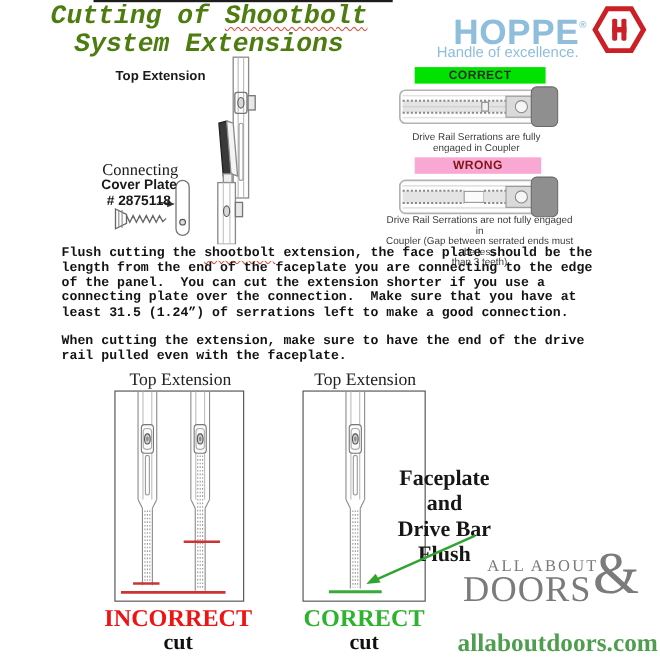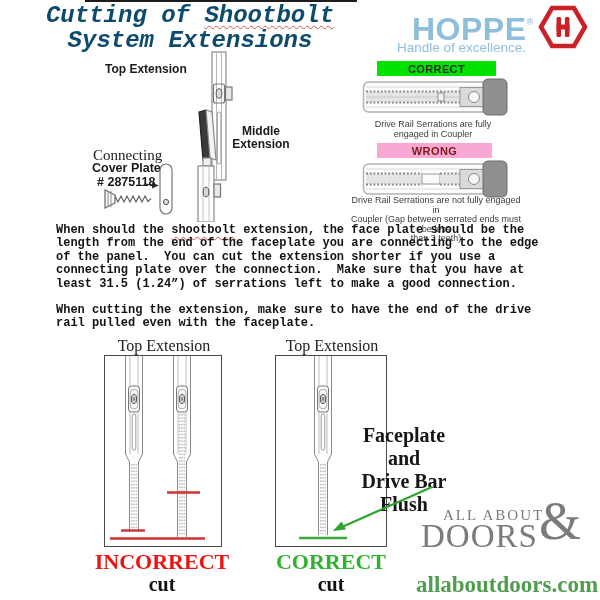--- a/index.html
+++ b/index.html
@@ -3,21 +3,21 @@
 <meta charset="utf-8">
 <style>
   html,body{margin:0;padding:0;background:#fff;}
   #page{position:relative;width:600px;height:600px;background:#ffffff;overflow:hidden;
         font-family:"Liberation Sans",sans-serif;color:#111;}
   .abs{position:absolute;}
 
   .top-rule{background:#1c1c1c;}
 
   .title{font-family:"Liberation Mono","DejaVu Sans Mono",monospace;font-weight:bold;font-style:italic;
-         font-size:24px;line-height:25px;color:#0c4a6e;text-align:center;}
+         font-size:24px;line-height:25px;color:#4d7c0f;text-align:center;}
   .squiggle{text-decoration-line:underline;text-decoration-style:wavy;text-decoration-color:#cf5a4c;
             text-decoration-thickness:1px;text-underline-offset:3px;}
 
   .hoppe-brand{font-size:32px;font-weight:bold;letter-spacing:.5px;color:#8fbedd;line-height:34px;}
   .hoppe-brand sup{font-size:9px;vertical-align:15px;letter-spacing:0;}
   .hoppe-tagline{font-size:13.5px;color:#8fbedd;}
 
   .diagram-label{font-size:12px;font-weight:bold;color:#1a1a1a;line-height:13px;}
   .serif-label{font-family:"Liberation Serif",serif;font-size:15px;color:#1a1a1a;}
 
@@ -91,22 +91,20 @@
       <line x1="48" y1="141.5" x2="48" y2="156.5" stroke="#888" stroke-width="1"></line>
       <line x1="51" y1="140.8" x2="51" y2="157.2" stroke="#888" stroke-width="1"></line>
       <path d="M55,146 l3,6 l3,-6 l3,6 l3,-6 l3,6 l3,-6 l3,6 l3,-6 l3,6 l3,-6 l3,5.5 l3,-3" stroke="#666" stroke-width="1.2"></path>
 
       <line x1="84" y1="134" x2="94" y2="135" stroke="#333"></line>
       <polygon points="99,135.5 92,132.5 92,138.5" fill="#333" stroke="none"></polygon>
     </g>
   </svg>
 
   <div class="abs diagram-label" style="left:105px;top:63px;width:110px;">Top Extension</div>
-  <div class="abs diagram-label" style="left:226px;top:125px;width:70px;text-align:center;white-space:pre-line;">Middle
-Extension</div>
   <div class="abs serif-label" style="left:93px;top:147px;">Connecting</div>
   <div class="abs diagram-label" style="left:92px;top:162px;font-size:12.5px;">Cover Plate</div>
   <div class="abs diagram-label" style="left:97px;top:176px;font-size:12.5px;"># 2875118</div>
 
   <div class="abs status-bar" style="left:377px;top:61px;width:119px;height:15px;background:#00e300;color:#2b2b2b;">
     <span>CORRECT</span>
   </div>
   <svg class="abs" style="left:362px;top:78px;" width="146" height="38" viewBox="0 0 146 38">
     <rect x="1.5" y="4" width="126" height="30" rx="5" fill="#fdfdfd" stroke="#b3b3b3" stroke-width="1.5"></rect>
     <line x1="4" y1="9" x2="126" y2="9" stroke="#d8d8d8" stroke-width="1"></line>
@@ -138,21 +136,21 @@
     <line x1="78" y1="13.5" x2="107" y2="13.5" stroke="#8a8a8a" stroke-width="1.8" stroke-dasharray="2 1.7"></line>
     <line x1="78" y1="24.5" x2="107" y2="24.5" stroke="#8a8a8a" stroke-width="1.8" stroke-dasharray="2 1.7"></line>
     <rect x="98" y="9.5" width="27" height="19" fill="#dadada" stroke="#999" stroke-width="1"></rect>
     <circle cx="112" cy="19" r="5.5" fill="#f6f6f6" stroke="#8a8a8a" stroke-width="1"></circle>
     <rect x="121" y="1" width="24" height="36" rx="5" fill="#8f8f8f" stroke="#6a6a6a" stroke-width="1"></rect>
   </svg>
   <div class="abs caption" style="left:350px;top:196px;width:172px;">Drive Rail Serrations are not fully engaged in
 Coupler (Gap between serrated ends must be less
 than 3 teeth)</div>
 
-  <div class="abs bodytext" style="left:56px;top:224px;width:500px;"><span>When should the </span><span class="squiggle">shootbolt</span><span> extension, the face plate should be the
+  <div class="abs bodytext" style="left:56px;top:224px;width:500px;"><span>Flush cutting the </span><span class="squiggle">shootbolt</span><span> extension, the face plate should be the
 length from the end of the faceplate you are connecting to the edge
 of the panel.  You can cut the extension shorter if you use a
 connecting plate over the connection.  Make sure that you have at
 least 31.5 (1.24”) of serrations left to make a good connection.</span></div>
   <div class="abs bodytext" style="left:56px;top:304px;width:500px;">When cutting the extension, make sure to have the end of the drive
 rail pulled even with the faceplate.</div>
 
   <div class="abs fig-title" style="left:105px;top:337px;width:118px;">Top Extension</div>
   <div class="abs fig-box" style="left:104px;top:355px;width:116px;height:190px;">
     <svg width="116" height="190" viewBox="0 0 116 190">

